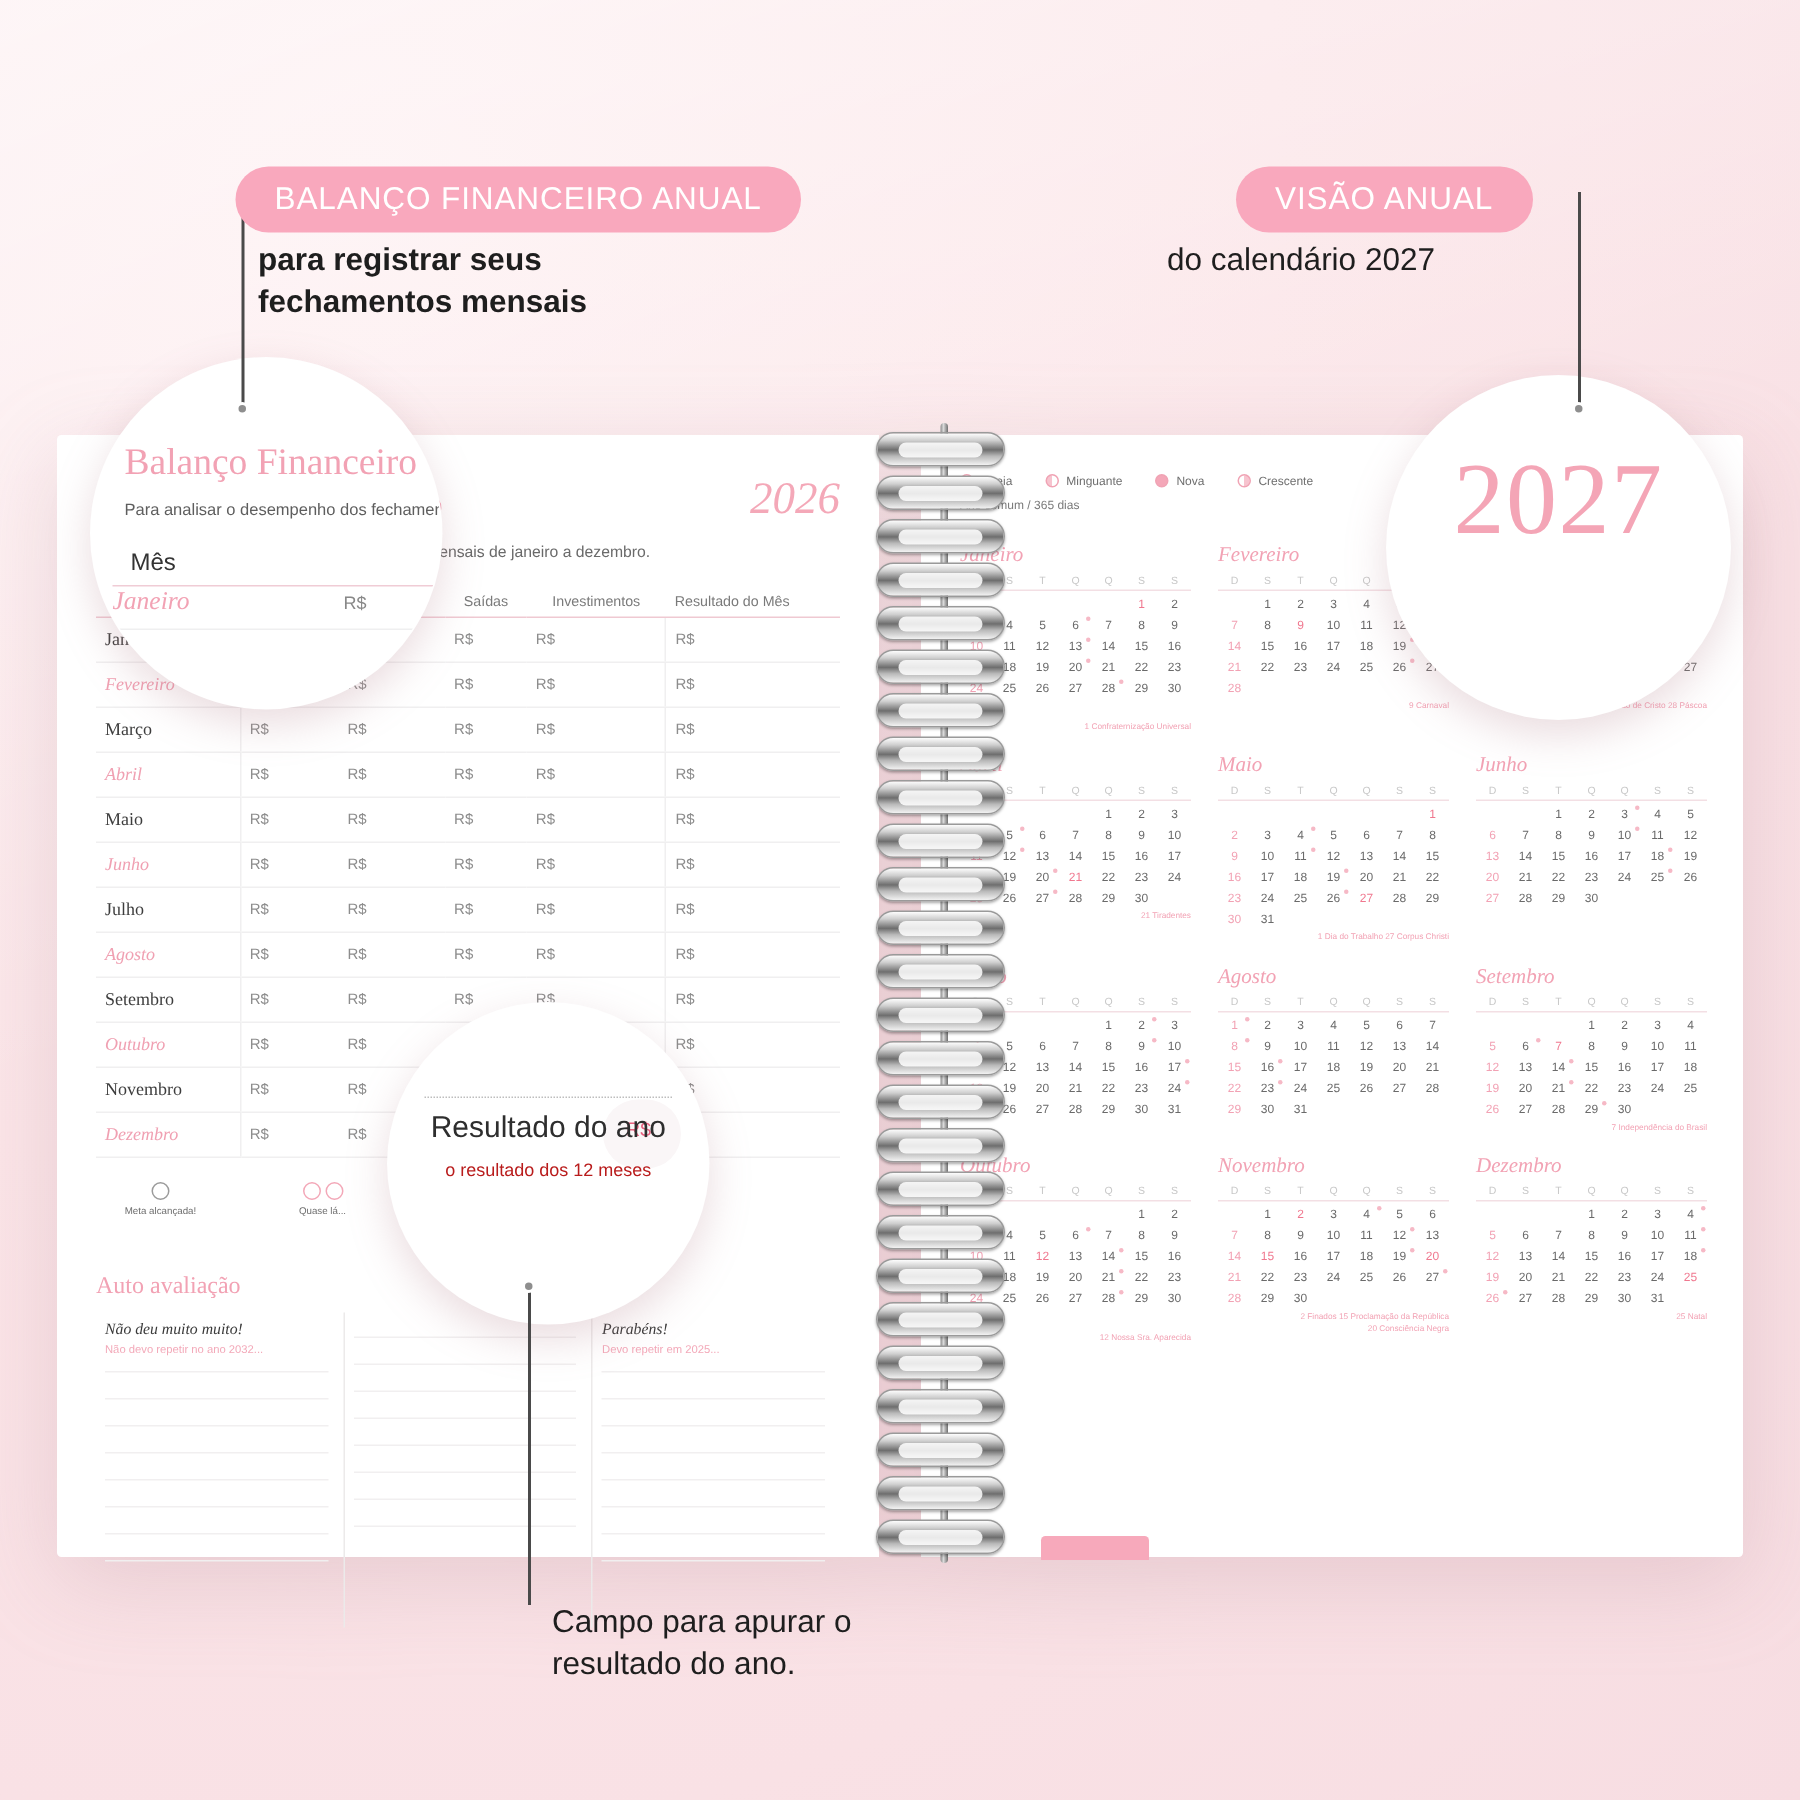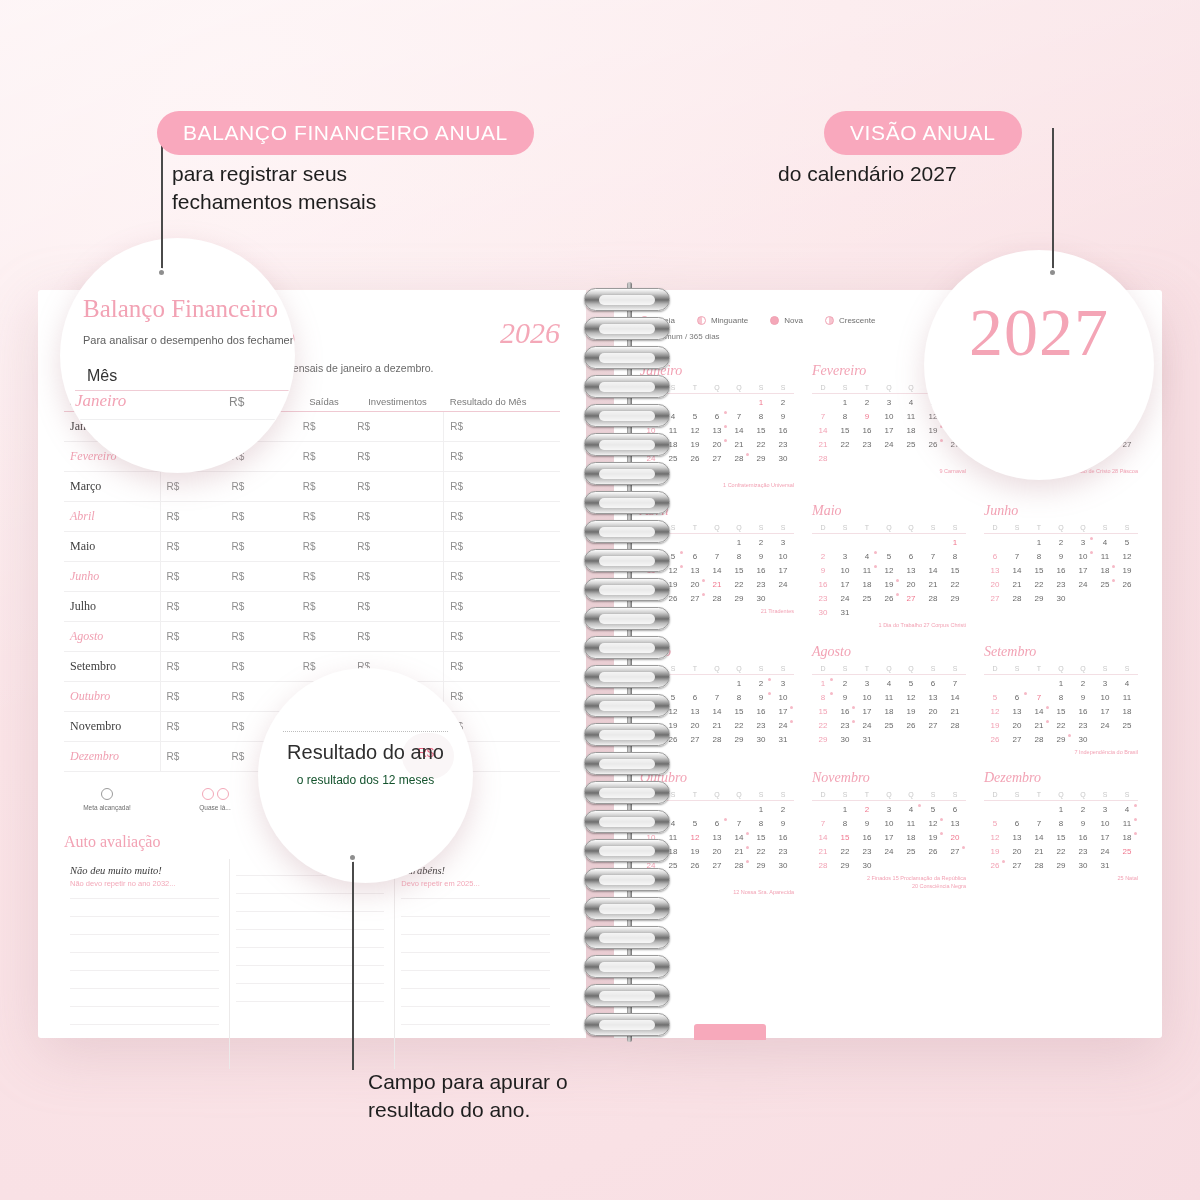--- a/index.html
+++ b/index.html
@@ -85,21 +85,21 @@
   .mood{ text-align:center; width:78px; }
   .mood .faces{ display:flex; gap:3px; justify-content:center; }
   .face{
     width:12px; height:12px; border-radius:50%;
     border:1px solid #9b9b9b;
   }
   .face.pk{ border-color:#f3a8b8; }
   .mood .lbl{ font-size:6.5px; color:#6d6d6d; margin-top:4px; }
 
   .auto-aval{
-    margin-top:22px; font-family:"Liberation Serif", serif;
+    margin-top:38px; font-family:"Liberation Serif", serif;
     font-size:16px; color:#f2a2b4;
   }
   .aval-grid{ display:flex; gap:0; margin-top:8px; }
   .aval-box{
     flex:1; border-right:1px solid #eceaea; padding:6px 10px 0 6px; height:210px;
   }
   .aval-box:last-child{ border-right:none; }
   .aval-box .t{ font-family:"Liberation Serif", serif; font-style:italic; font-size:10.5px; color:#3a3a3a; }
   .aval-box .t2{ font-size:7.5px; color:#f3a9b9; margin-top:3px; }
   .aval-box .lines{ margin-top:10px; }
@@ -167,21 +167,21 @@
   }
   .lens-1 .rs1{ position:absolute; left:168px; top:156px; font-size:12px; color:#888; }
   .lens-1 .line{ position:absolute; left:8px; right:8px; top:180px; height:1px; background:#efeff0; }
 
   .lens-2 .t1{
     position:absolute; left:0; right:0; top:72px; text-align:center;
     font-size:20px; color:#2e2e2e;
   }
   .lens-2 .t2{
     position:absolute; left:0; right:0; top:104px; text-align:center;
-    font-size:12px; color:#14532d;
+    font-size:12px; color:#b91c1c;
   }
   .lens-2 .dash{
     position:absolute; left:24px; right:24px; top:62px; border-top:1px dotted #bdbdbd;
   }
   .lens-2 .rs{ position:absolute; right:38px; top:76px; font-size:13px; color:#e8607f; }
   .lens-2 .pill{
     position:absolute; right:18px; top:64px; width:52px; height:46px;
     border-radius:26px; background:#faf6f7;
   }
 
@@ -193,21 +193,21 @@
   
   .pill-label{
     position:absolute; background:#f9a8bd; color:#fff; border-radius:22px;
     padding:10px 26px; font-size:21px; letter-spacing:.6px;
   }
   .pill-1{ left:157px; top:111px; }
   .pill-2{ left:824px; top:111px; }
   .cap{
     position:absolute; color:#1e1e1e; font-size:21px; line-height:1.32;
   }
-  .cap-1{ left:172px; top:160px; width:420px; }
+  .cap-1{ left:172px; top:160px; width:420px;font-weight:bold; }
   .cap-2{ left:778px; top:160px; width:330px; }
   .cap-3{ left:368px; top:1068px; width:330px; }
 
   
   .conn{ position:absolute; background:#4a4a4a; }
   .dot{
     position:absolute; width:9px; height:9px; border-radius:50%;
     background:#8e8e8e; border:2px solid #fff;
   }
 </style>

